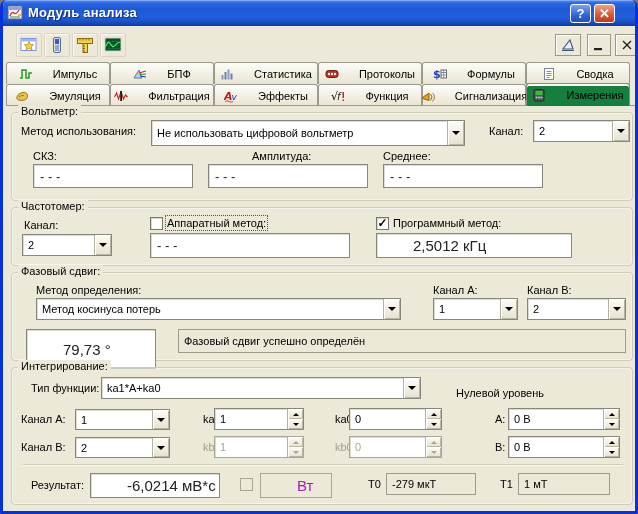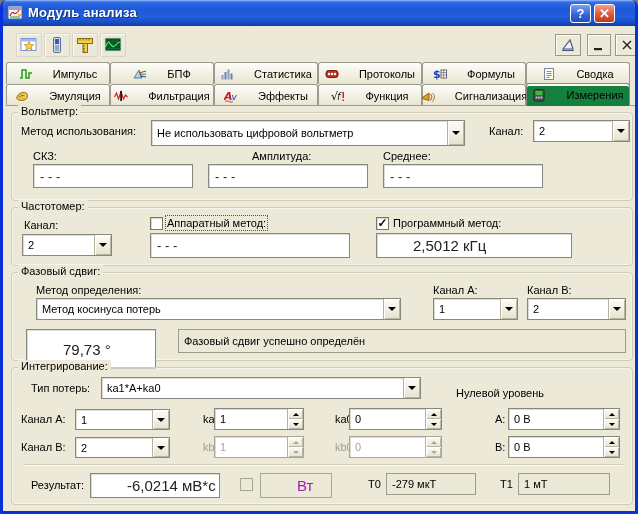--- a/index.html
+++ b/index.html
@@ -367,21 +367,21 @@
   <div class="edit big" style="left:23px; top:329px; width:130px; height:40px;">
       <span>79,73 °</span>
     </div>
   <div class="panel" style="left:175px; top:329px; width:448px; height:24px;">
       <span>Фазовый сдвиг успешно определён</span>
     </div>
 
   <div class="gb" style="top:367px; height:138px;">
     <span class="gb-legend">Интегрирование:</span>
   </div>
-  <span class="lbl" style="left:28px; top:382px;">Тип потерь:</span>
+  <span class="lbl" style="left:28px; top:382px;">Тип функции:</span>
   <div class="combo" style="left:98px; top:377px; width:320px; height:22px;">
     <span class="combo-val">ka1*A+ka0</span>
     <span class="combo-btn">
         <i class="arr-dn"></i>
       </span>
   </div>
   <span class="lbl" style="left:453px; top:387px;">Нулевой уровень</span>
 
   <span class="lbl" style="left:18px; top:413px;">Канал А:</span>
   <div class="combo" style="left:72px; top:409px; width:95px; height:21px;">

